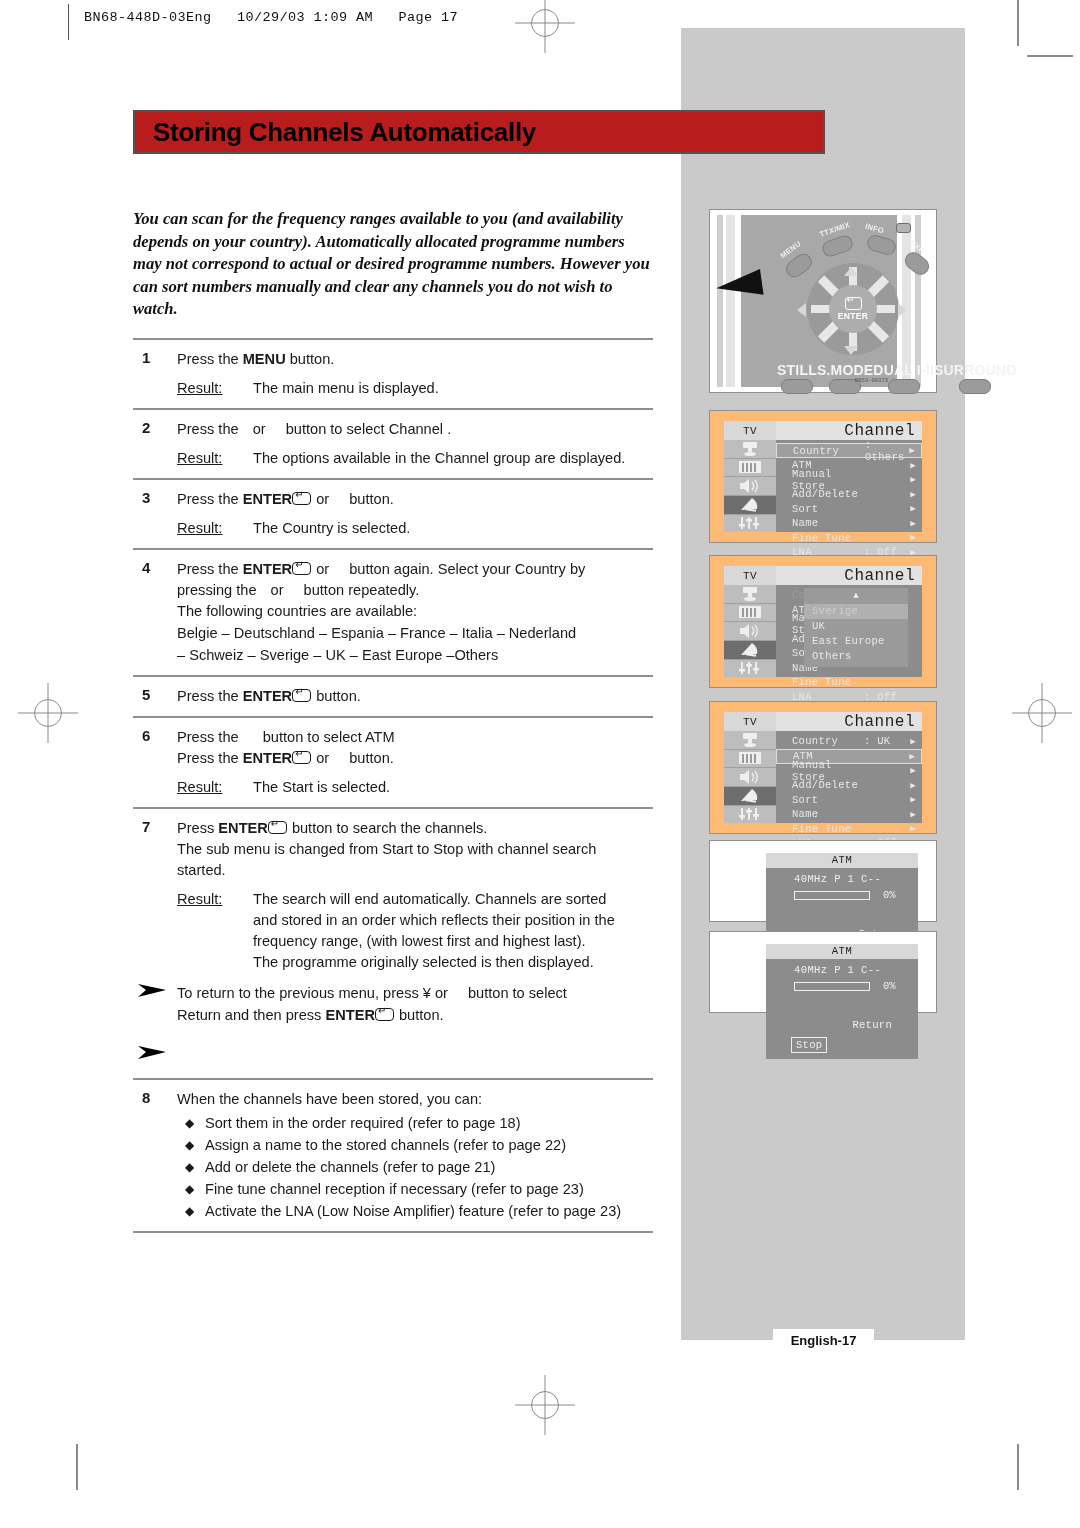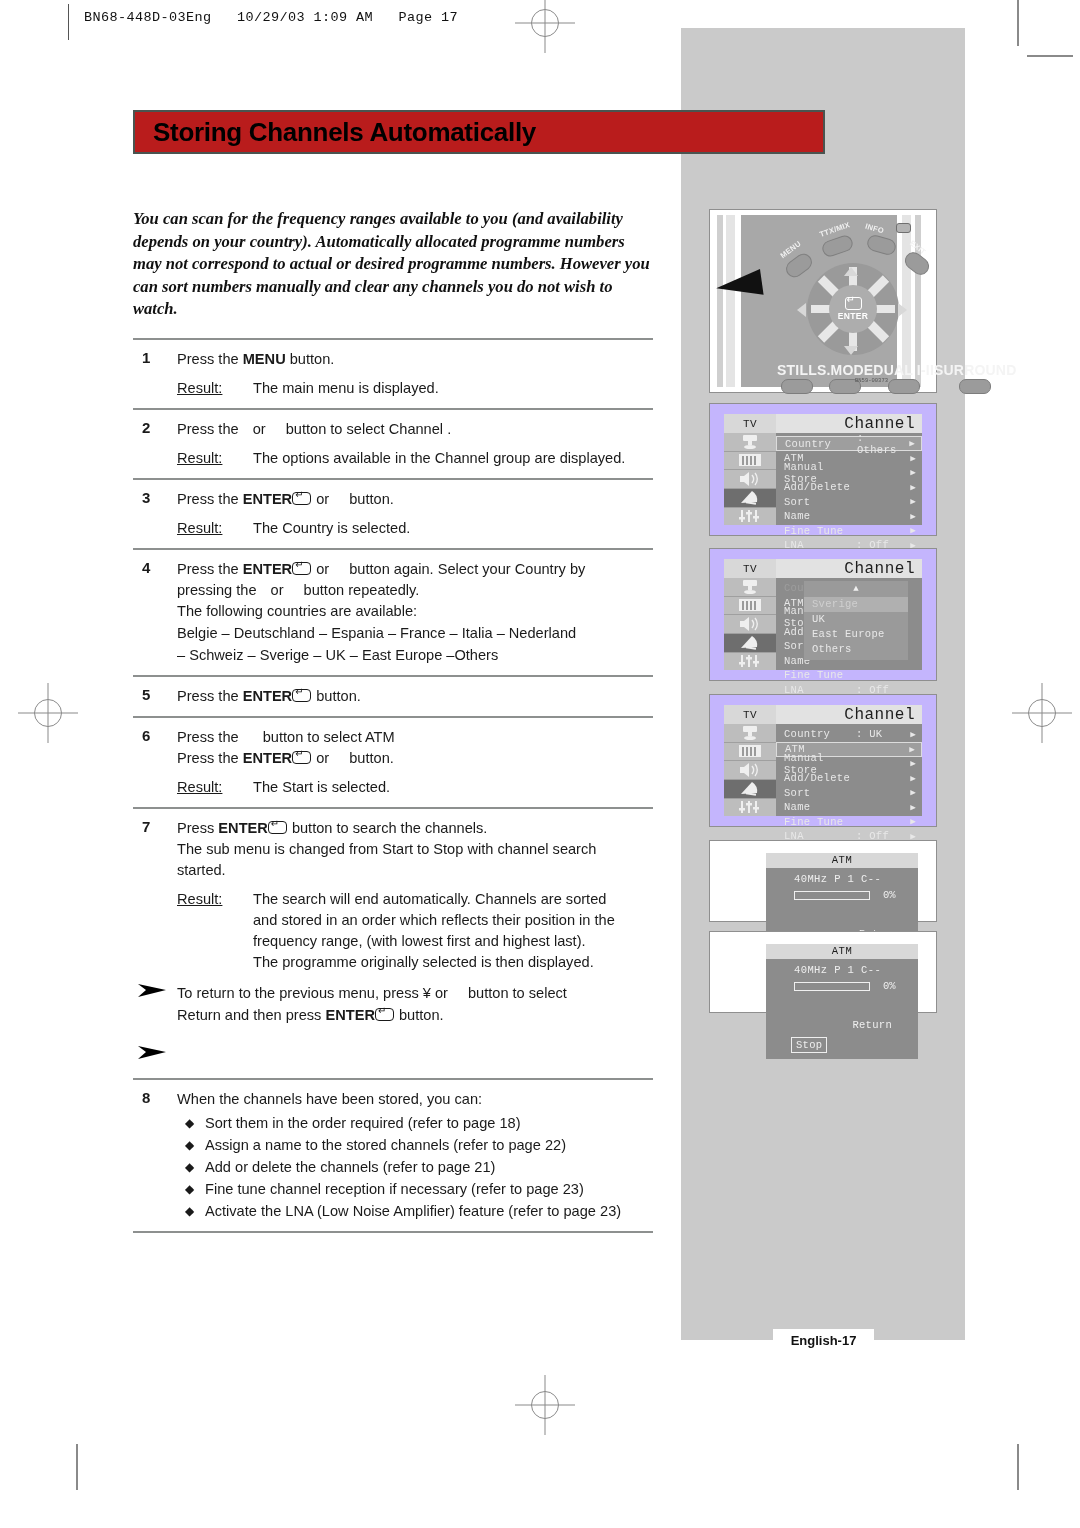--- a/index.html
+++ b/index.html
@@ -88,32 +88,32 @@
   .exit-lbl{left:168px;top:28px;transform:rotate(38deg);}
   .ir-ico{position:absolute;left:155px;top:8px;width:13px;height:8px;border:1px solid #6f6f6f;border-radius:3px;background:#b4b4b4;}
   .bot-row{position:absolute;left:36px;top:147px;width:150px;display:flex;justify-content:space-between;}
   .bot-item{text-align:center;}
   .bot-item .bl{font-size:14px;font-weight:bold;color:#f4f4f4;letter-spacing:.2px;display:block;white-space:nowrap;}
   .bot-item .bb{margin:1px auto 0;width:30px;height:13px;border-radius:7px;background:#9b9b9b;border:1px solid #7d7d7d;color:#eee;font-size:7px;line-height:13px;}
   .ptr{position:absolute;left:6px;top:62px;width:0;height:0;border-top:13px solid transparent;border-bottom:13px solid transparent;border-right:46px solid #111;transform:rotate(-8deg);}
   .code{position:absolute;right:9px;bottom:3px;font-size:5.5px;color:#555;font-family:"Liberation Mono",monospace;}
 
   
-  .osd-fig{position:absolute;background:#c4b5fd;border:1.5px solid #8f8f8f;box-sizing:border-box;}
+  .osd-fig{position:absolute;background:#fdba74;border:1.5px solid #8f8f8f;box-sizing:border-box;margin-top:7px;}
   .osd{position:absolute;left:14px;top:10px;right:14px;bottom:10px;background:#ffffff;}
   .osd-top{display:flex;height:19px;}
   .osd-tv{width:52px;flex:0 0 52px;background:#d8d8d8;color:#1d1d1d;font-family:"Liberation Mono",monospace;font-size:11px;display:flex;align-items:center;justify-content:center;letter-spacing:.5px;}
   .osd-hd{flex:1;background:#e2e2e2;color:#1d1d1d;font-family:"Liberation Mono",monospace;font-size:16px;display:flex;align-items:center;justify-content:flex-end;padding-right:7px;letter-spacing:.5px;box-sizing:border-box;}
   .osd-mid{display:flex;height:calc(100% - 19px);}
   .osd-icons{width:52px;flex:0 0 52px;background:#bdbdbd;display:flex;flex-direction:column;}
   .osd-ic{flex:1;display:flex;align-items:center;justify-content:center;border-bottom:1px solid #9f9f9f;}
   .osd-ic:last-child{border-bottom:none;}
   .osd-ic.sel{background:#6e6e6e;}
   .osd-list{flex:1;background:#8c8c8c;position:relative;padding:3px 0 0 0;}
-  .osd-row{display:flex;align-items:center;height:14.5px;font-family:"Liberation Mono",monospace;font-size:10.5px;color:#e8e8e8;padding:0 6px 0 8px;letter-spacing:.3px;box-sizing:border-box;}
+  .osd-row{display:flex;align-items:center;height:14.5px;font-family:"Liberation Mono",monospace;font-size:10.5px;color:#e8e8e8;padding:0 6px 0 16px;letter-spacing:.3px;box-sizing:border-box;}
   .osd-row .lab{flex:0 0 72px;}
   .osd-row .val{flex:1;}
   .osd-row .arw{width:9px;text-align:right;font-size:9px;}
   .osd-row.hl{background:#9e9e9e;border:1px solid #dcdcdc;height:15px;}
   .osd-row.dim{color:#9d9d9d;}
   .osd-pop{position:absolute;right:14px;top:3px;width:104px;background:#9a9a9a;padding:1px 0 3px 0;}
   .osd-pop .pr{font-family:"Liberation Mono",monospace;font-size:10.5px;color:#e8e8e8;height:15px;line-height:15px;padding-left:8px;letter-spacing:.3px;}
   .osd-pop .pr.hl{background:#b0b0b0;color:#cfcfcf;}
   .osd-pop .pr.up{text-align:center;padding-left:0;color:#f0f0f0;font-size:9px;}
 

